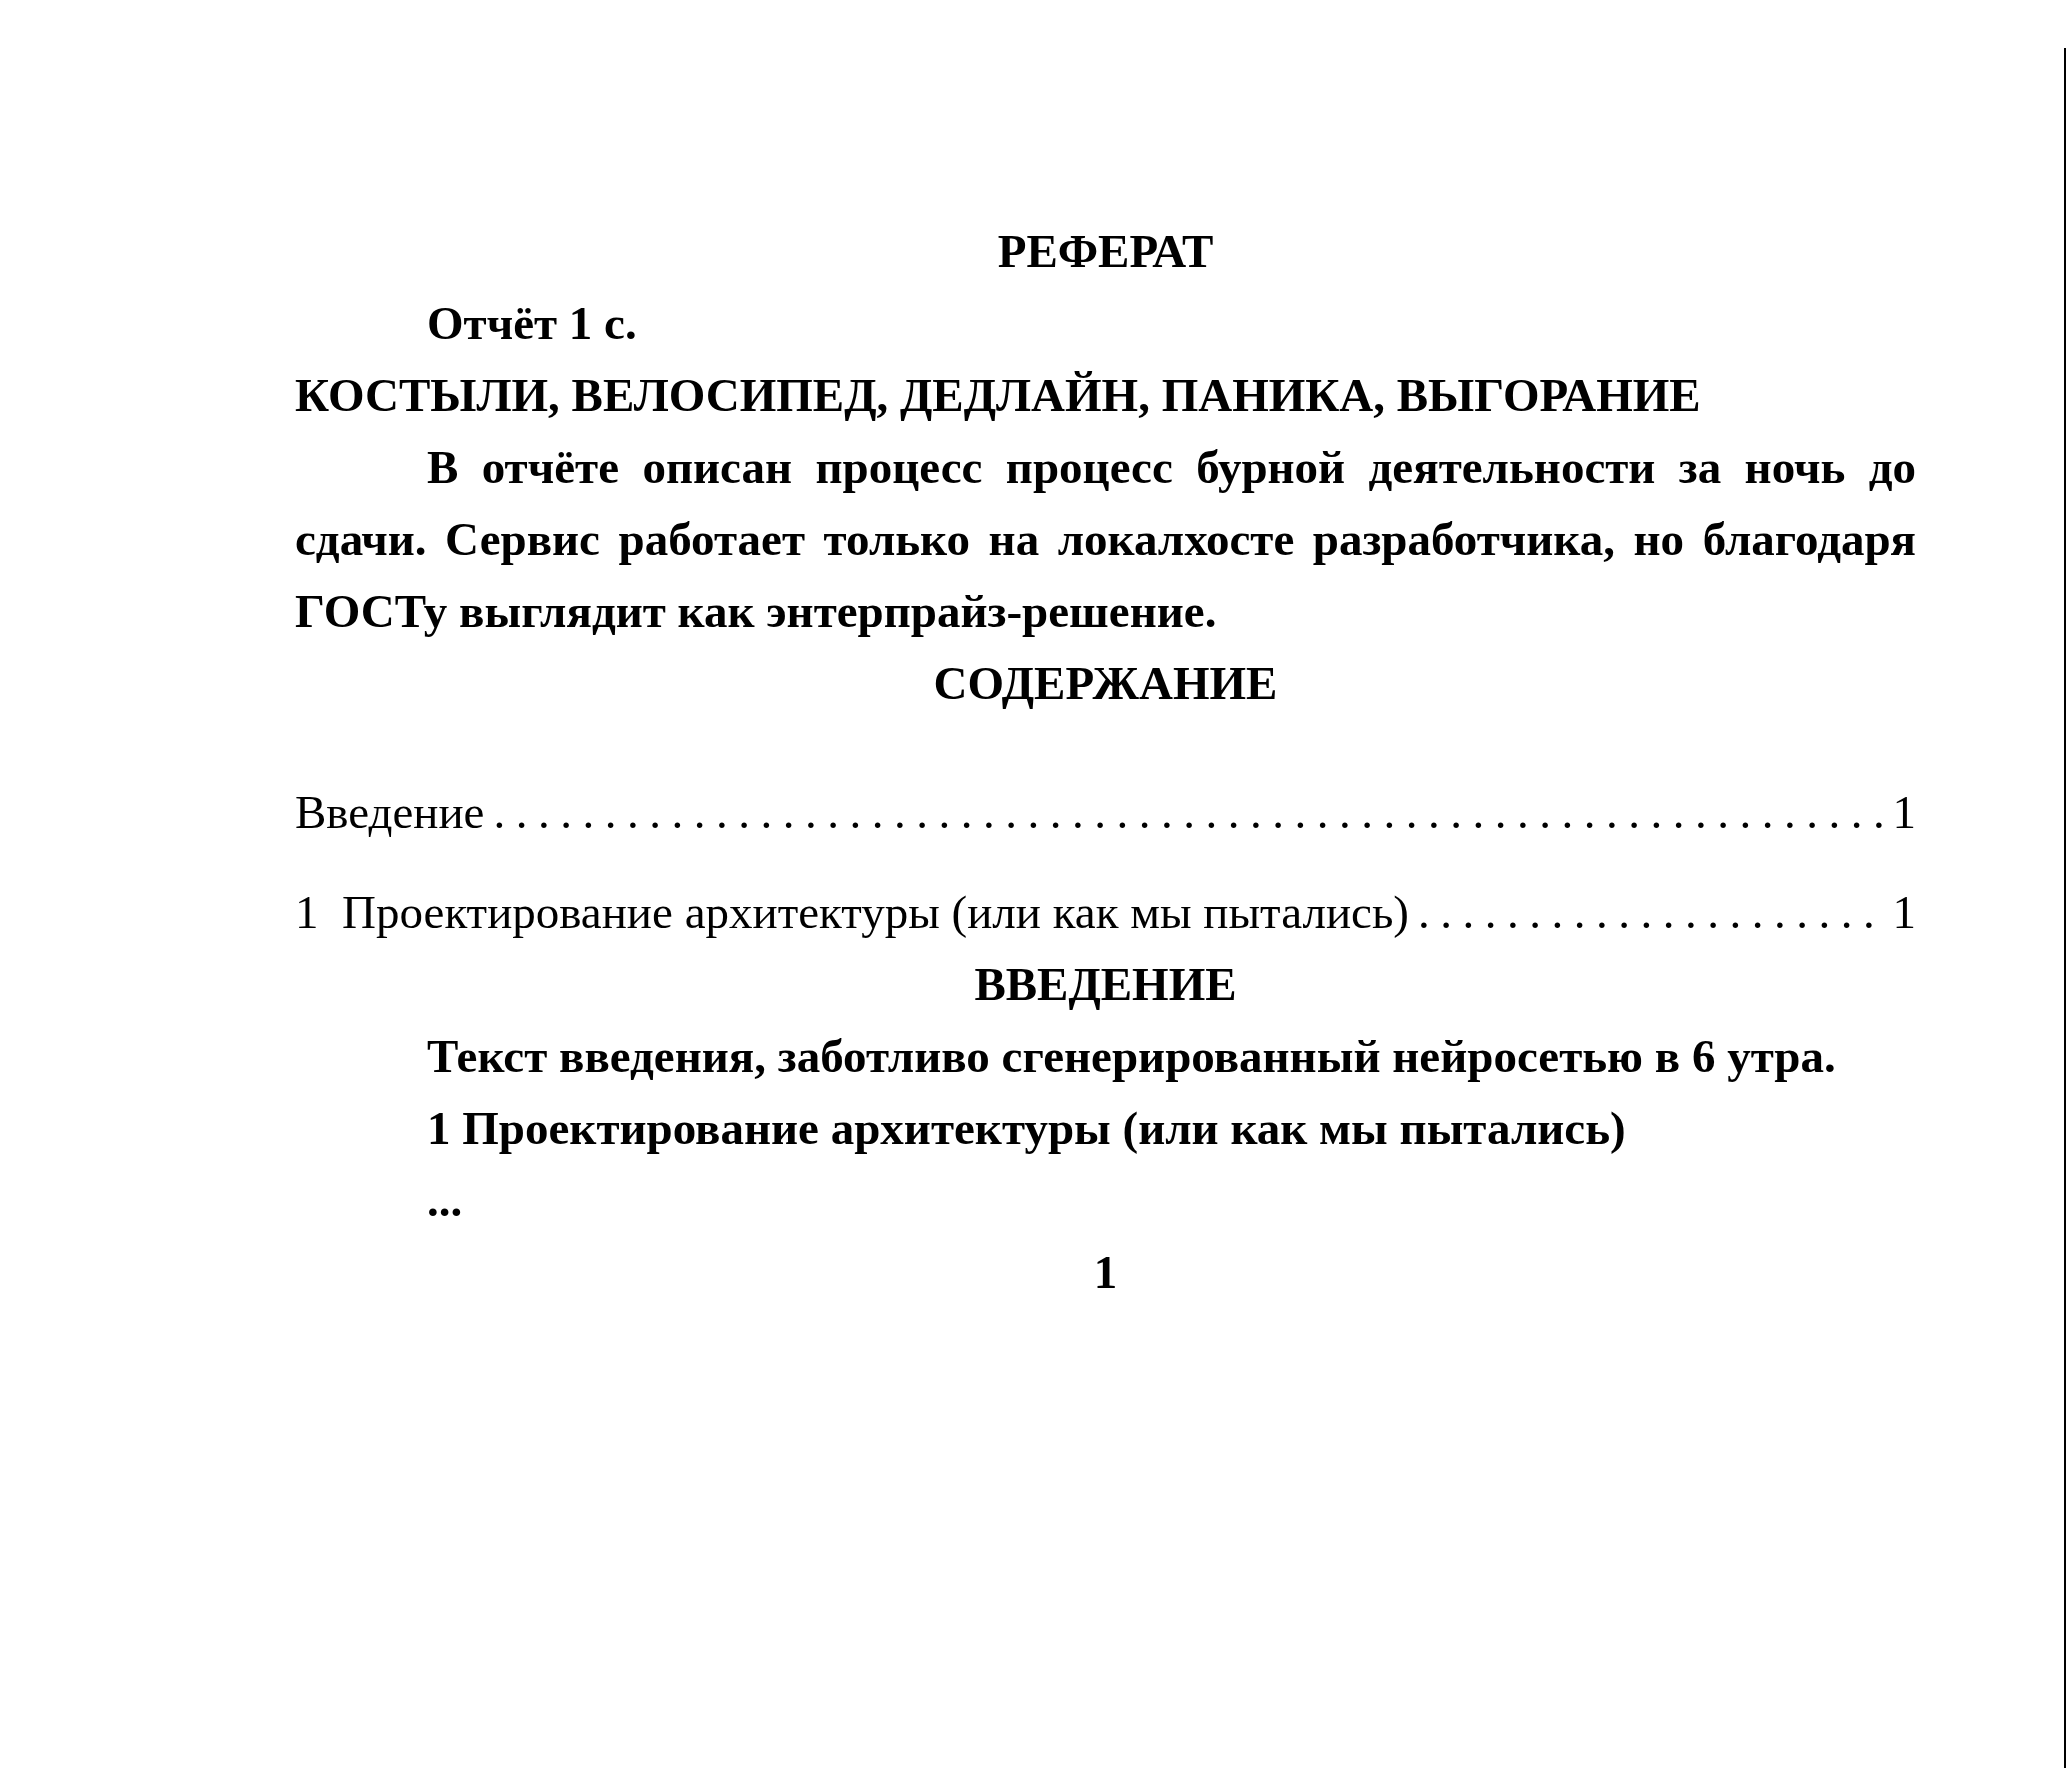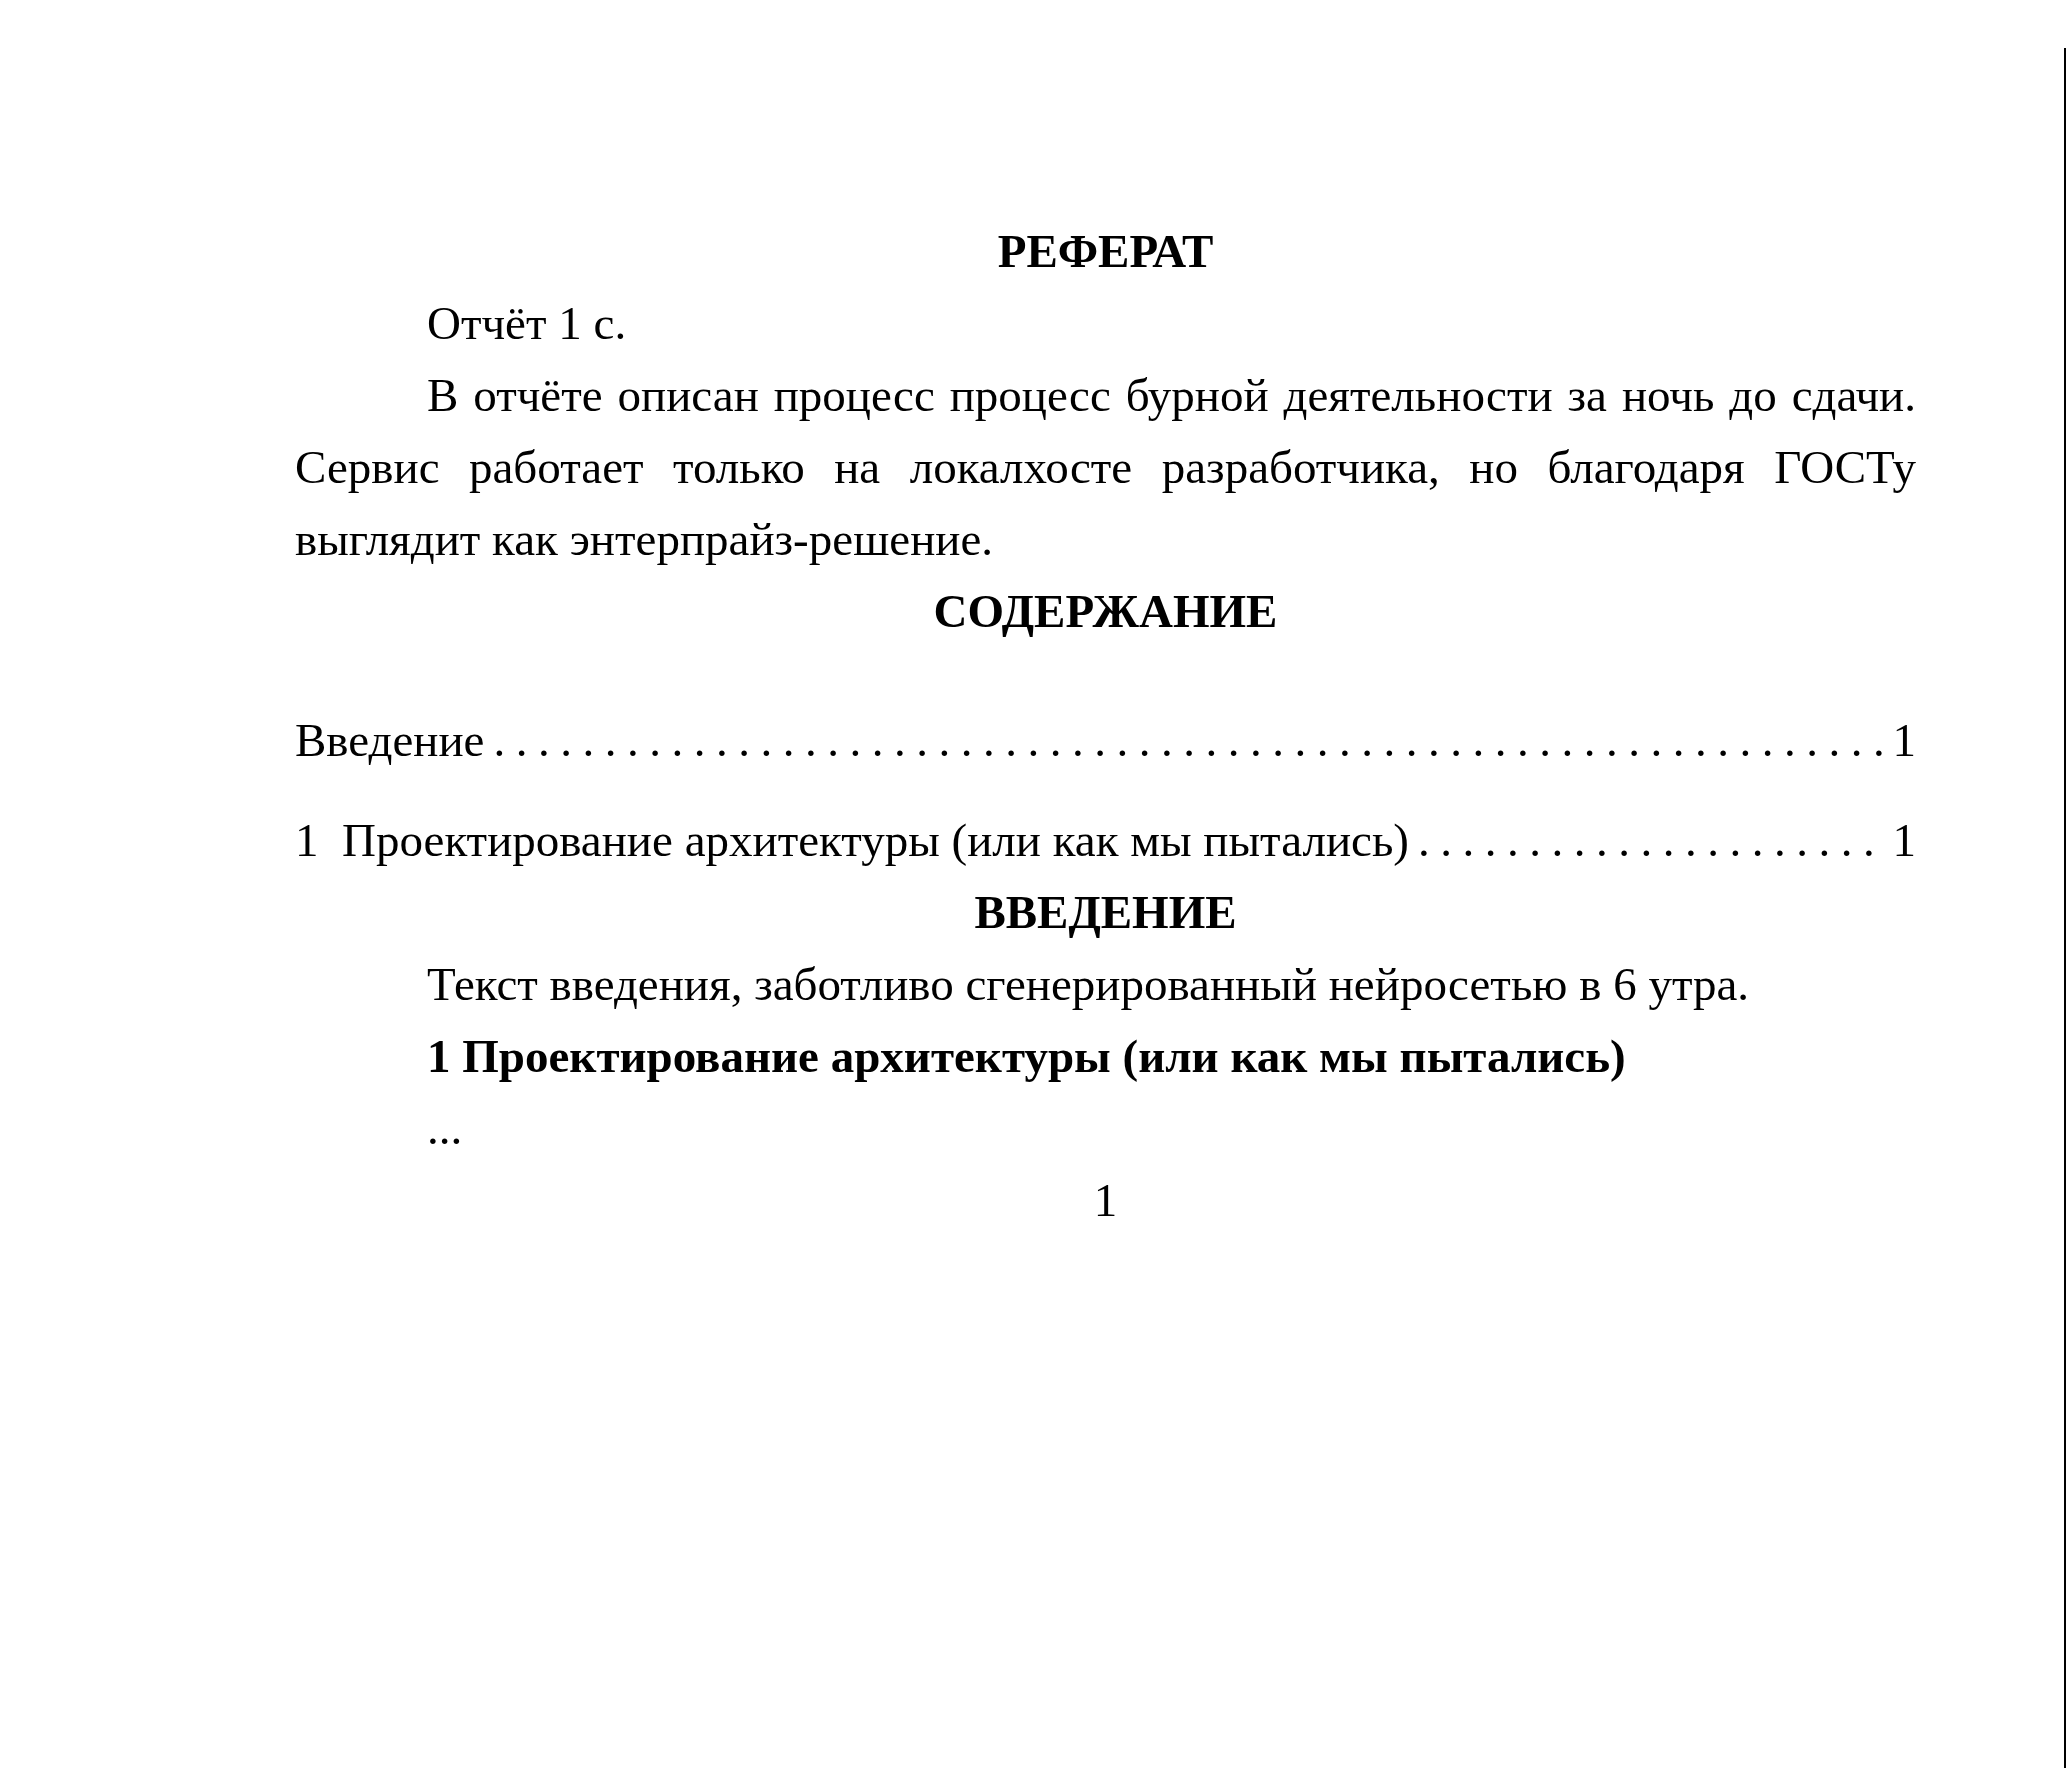--- a/index.html
+++ b/index.html
@@ -21,21 +21,21 @@
     font-size: 47px;
     line-height: 72px;
     overflow: hidden;
     margin-top: 48px;
   }
   .page p, .page h1, .page h2, .page h3 {
     margin: 0;
     padding: 0;
     font-size: 47px;
     line-height: 72px;
-    font-weight: normal;
+    font-weight: bold;
   }
   .center-heading {
     text-align: center;
     font-weight: bold !important;
   }
   .indent {
     text-indent: 132px;
   }
   .justified {
     text-align: justify;
@@ -77,20 +77,21 @@
 </style>
 </head>
 <body>
 
 <div class="page">
 
   <h1 class="center-heading">РЕФЕРАТ</h1>
 
   <p class="indent m-report">Отчёт 1 с.</p>
 
+  <p class="m-keywords">КОСТЫЛИ, ВЕЛОСИПЕД, ДЕДЛАЙН, ПАНИКА, ВЫГОРАНИЕ</p>
 
   <p class="indent justified m-abstract">В отчёте описан процесс процесс бурной деятельности за ночь до сдачи. Сервис работает только на локалхосте разработчика, но благодаря ГОСТу выглядит как энтерпрайз-решение.</p>
 
   <h2 class="center-heading m-toc-heading">СОДЕРЖАНИЕ</h2>
 
   <div class="toc-row m-toc1">
     <span class="toc-label">Введение</span>
     <span class="toc-dots">.......................................................................................................................................................</span>
     <span class="toc-page">1</span>
   </div>

